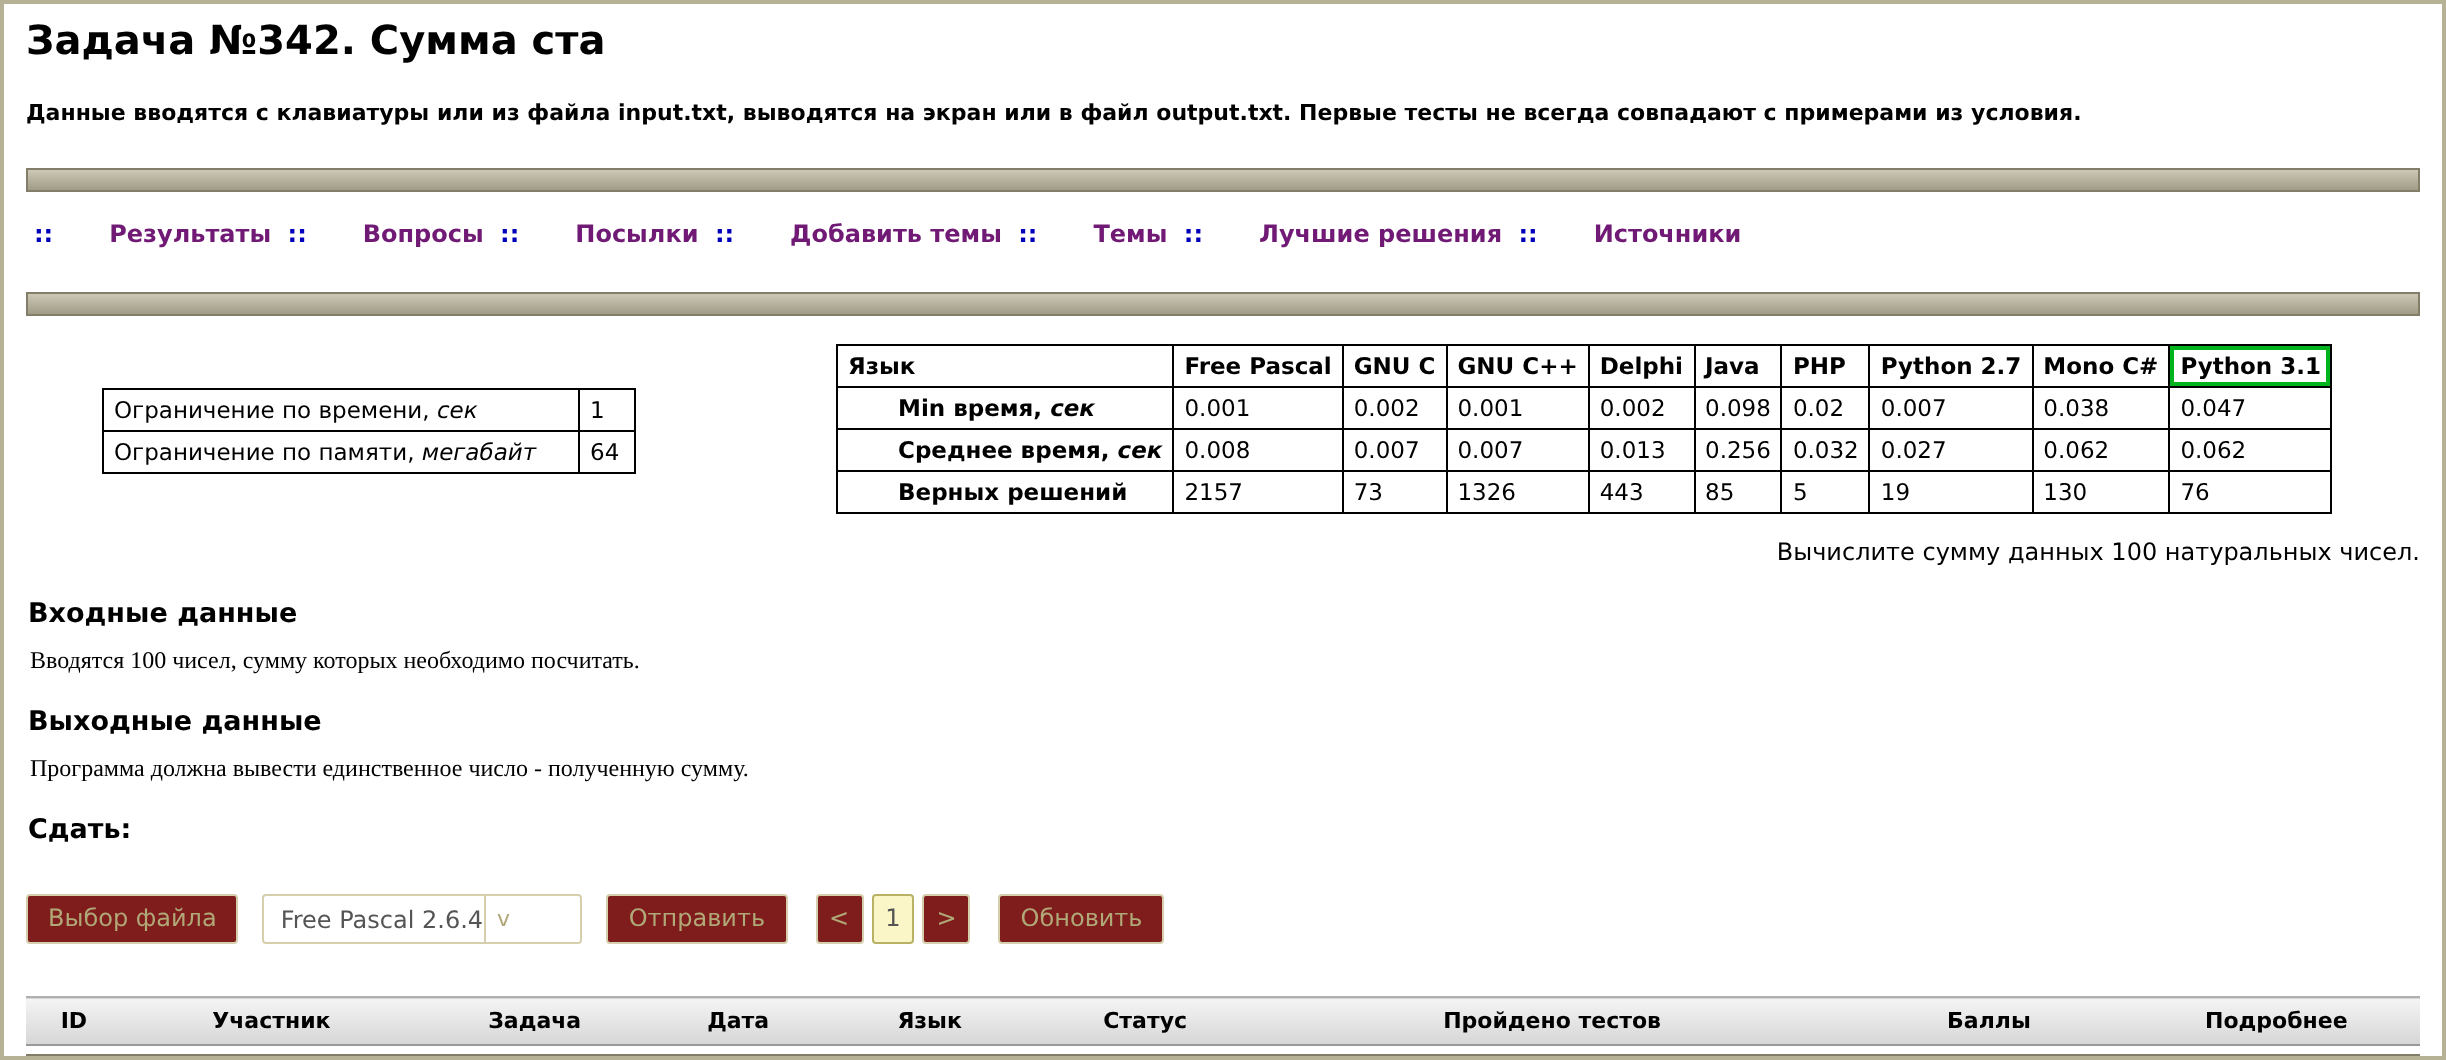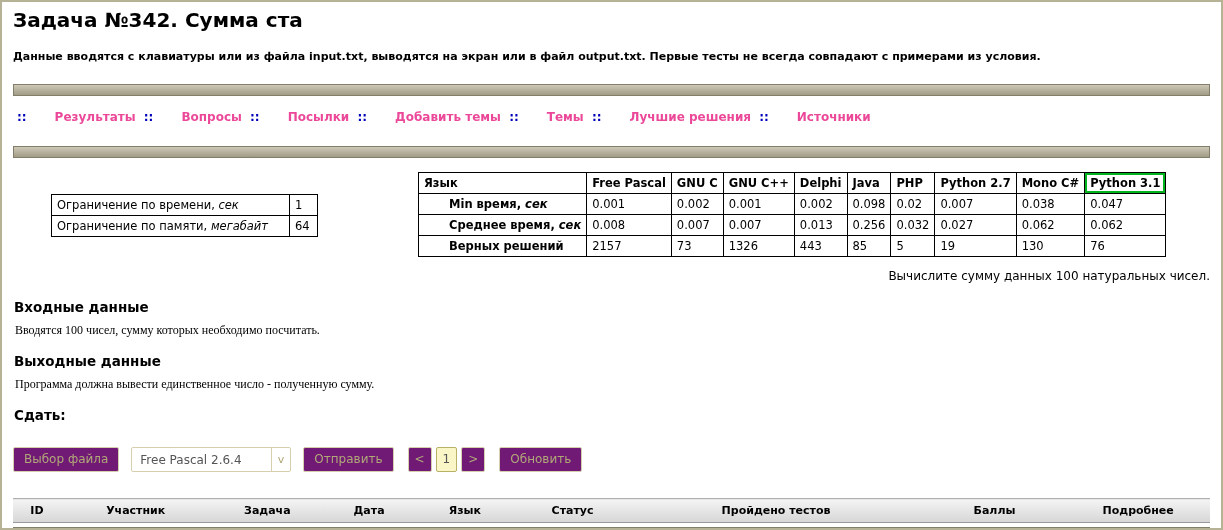--- a/index.html
+++ b/index.html
@@ -11,43 +11,43 @@
     color:#000;overflow:hidden;
   }
   .content{padding:8px 11px 0;}
   h1.title{font-size:20px;font-weight:bold;line-height:20px;}
   .subtitle{margin-top:20px;font-size:11px;font-weight:bold;line-height:14px;}
   .hbar{margin-top:20px;height:12px;border:1px solid #827e6a;background:linear-gradient(#cdc8b6,#a19c86);}
   .hbar.mid{margin-top:22px;}
   .hbar.bottom{margin-top:4px;}
   .nav{margin-top:14px;font-size:12px;font-weight:bold;line-height:14px;}
   .nav .sep{color:#0000bb;margin:0 4px;}
-  .nav a{color:#ec4899;text-decoration:none;padding-left:24px;}
+  .nav a{color:#701a75;text-decoration:none;padding-left:24px;}
   .tables-row{display:flex;align-items:flex-start;margin-top:14px;}
   table.grid{border-collapse:collapse;font-size:11.5px;}
   table.grid td,table.grid th{border:1px solid #000;padding:3px 5px;white-space:nowrap;text-align:left;vertical-align:middle;}
   .limits{margin-left:38px;margin-top:22px;}
   .limits .lab{width:238px;}
   .limits .val{width:28px;}
   .unit{font-style:italic;}
   .stats{margin-left:100px;}
   .stats th{font-weight:bold;}
   .stats .rowlab{font-weight:bold;min-width:128px;padding-left:30px;}
   .stats th.hl{box-shadow:inset 0 0 0 2px #00b41e;}
   p.text{margin:12px 0 0 4px;font-size:12px;line-height:15px;text-align:right;}
   h3.sec{margin:15px 0 0 1px;font-size:13.5px;line-height:16px;font-weight:bold;}
   p.sec-p{margin:8px 0 0 2px;font-size:12px;line-height:15px;font-family:Liberation Serif, serif;}
   .form-row{margin-top:24px;display:flex;align-items:center;}
-  .btn{font-family:inherit;font-size:12px;color:#b1a878;background:#701a75;border:1px solid #d6cfae;border-radius:2px;padding:4px 10px;height:25px;line-height:15px;cursor:pointer;white-space:nowrap;}
+  .btn{font-family:inherit;font-size:12px;color:#b1a878;background:#7f1d1d;border:1px solid #d6cfae;border-radius:2px;padding:4px 10px;height:25px;line-height:15px;cursor:pointer;white-space:nowrap;}
   .ml12{margin-left:12px;}
   .ml14{margin-left:14px;}
   .ml4{margin-left:4px;}
   .pg{padding:4px 6px;min-width:21px;text-align:center;}
   .pg.current{background:#faf6c8;border-color:#b9b266;color:#555;}
-  .select{display:inline-flex;align-items:center;justify-content:space-between;width:160px;height:25px;border:1px solid #d6cfae;border-radius:2px;padding-left:8px;font-size:12px;color:#555;background:#fff;cursor:pointer;}
+  .select{display:inline-flex;align-items:center;width:160px;height:25px;border:1px solid #d6cfae;border-radius:2px;padding-left:8px;font-size:12px;color:#555;background:#fff;cursor:pointer;}
   .sel-arrow{border-left:1px solid #d6cfae;align-self:stretch;display:flex;align-items:center;padding:0 6px;color:#b1a878;font-size:11px;}
   table.subs{width:100%;margin-top:26px;border-collapse:collapse;}
   table.subs th{background:linear-gradient(#f4f4f4,#d6d6d6);border-top:1px solid #b0b0b0;border-bottom:1px solid #999;font-size:11px;font-weight:bold;padding:5px 4px;text-align:center;white-space:nowrap;}
 </style>
 </head>
 <body>
 
 <div class="content">
 
   <h1 class="title">Задача №342. Сумма ста</h1>

